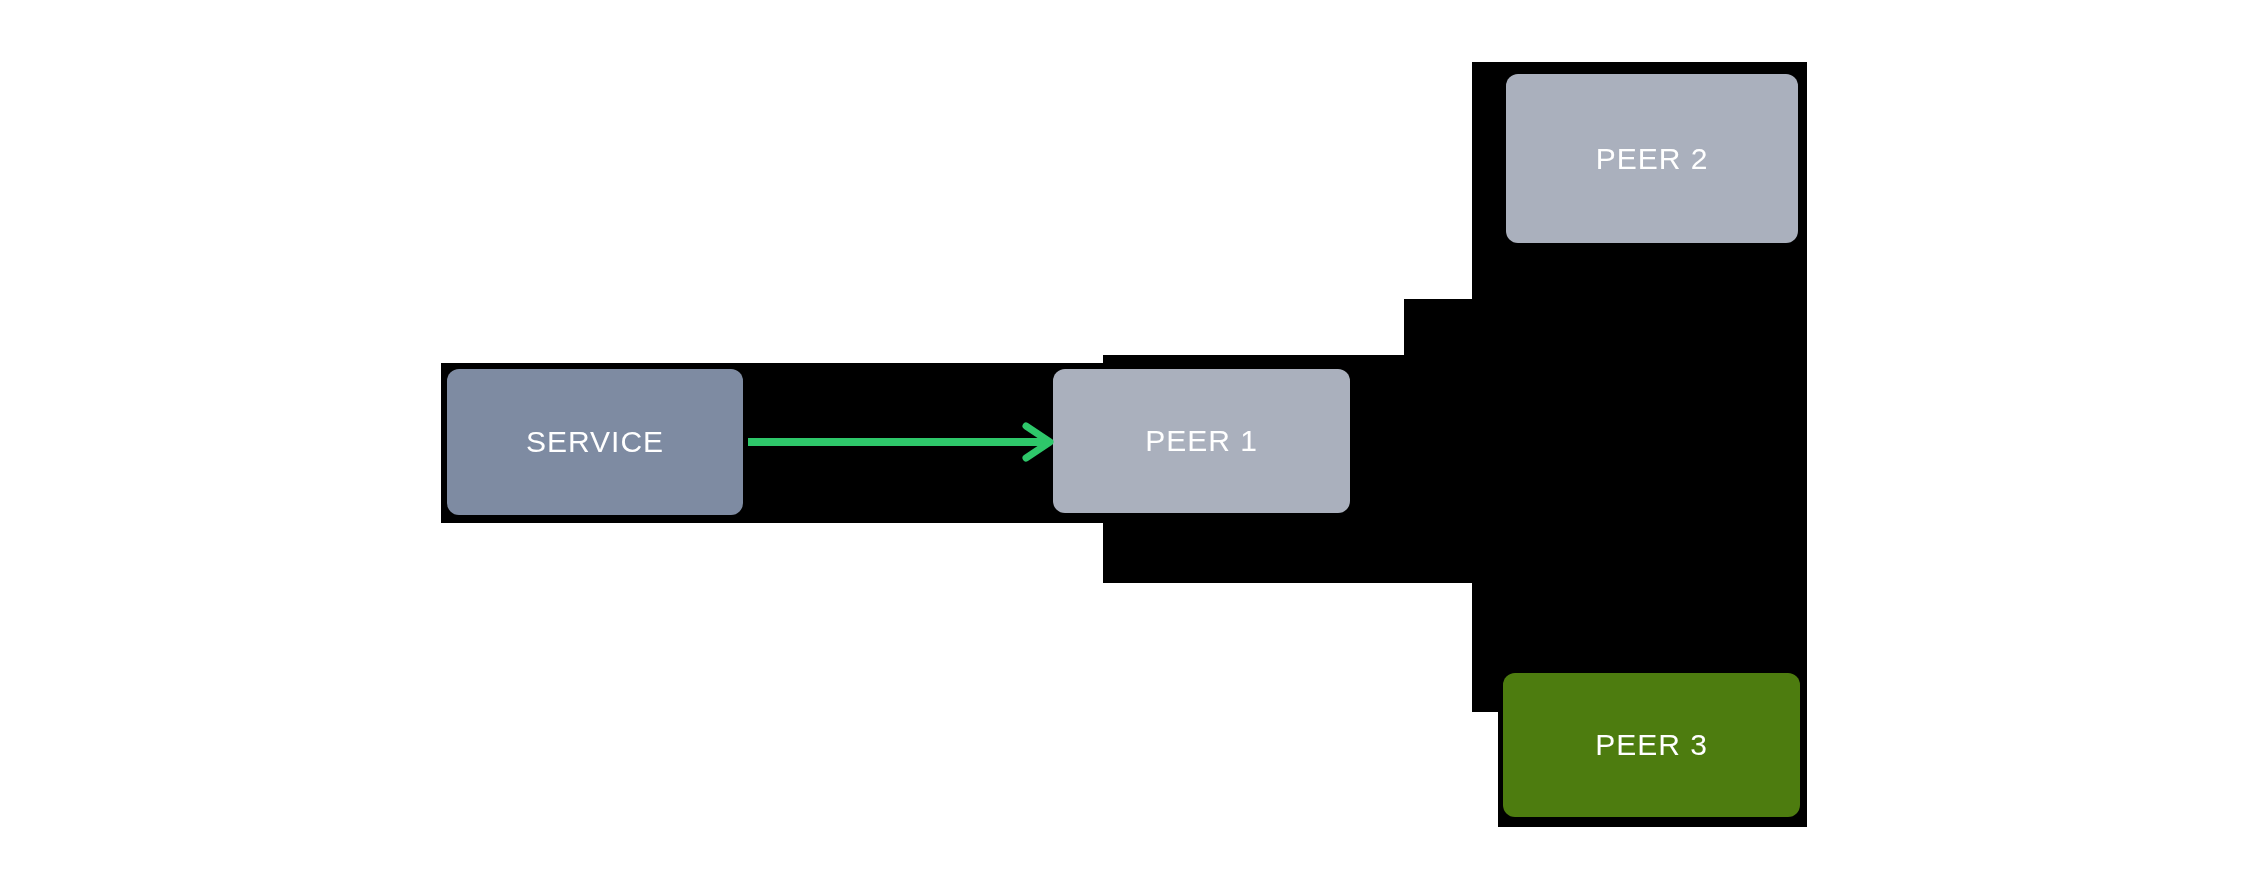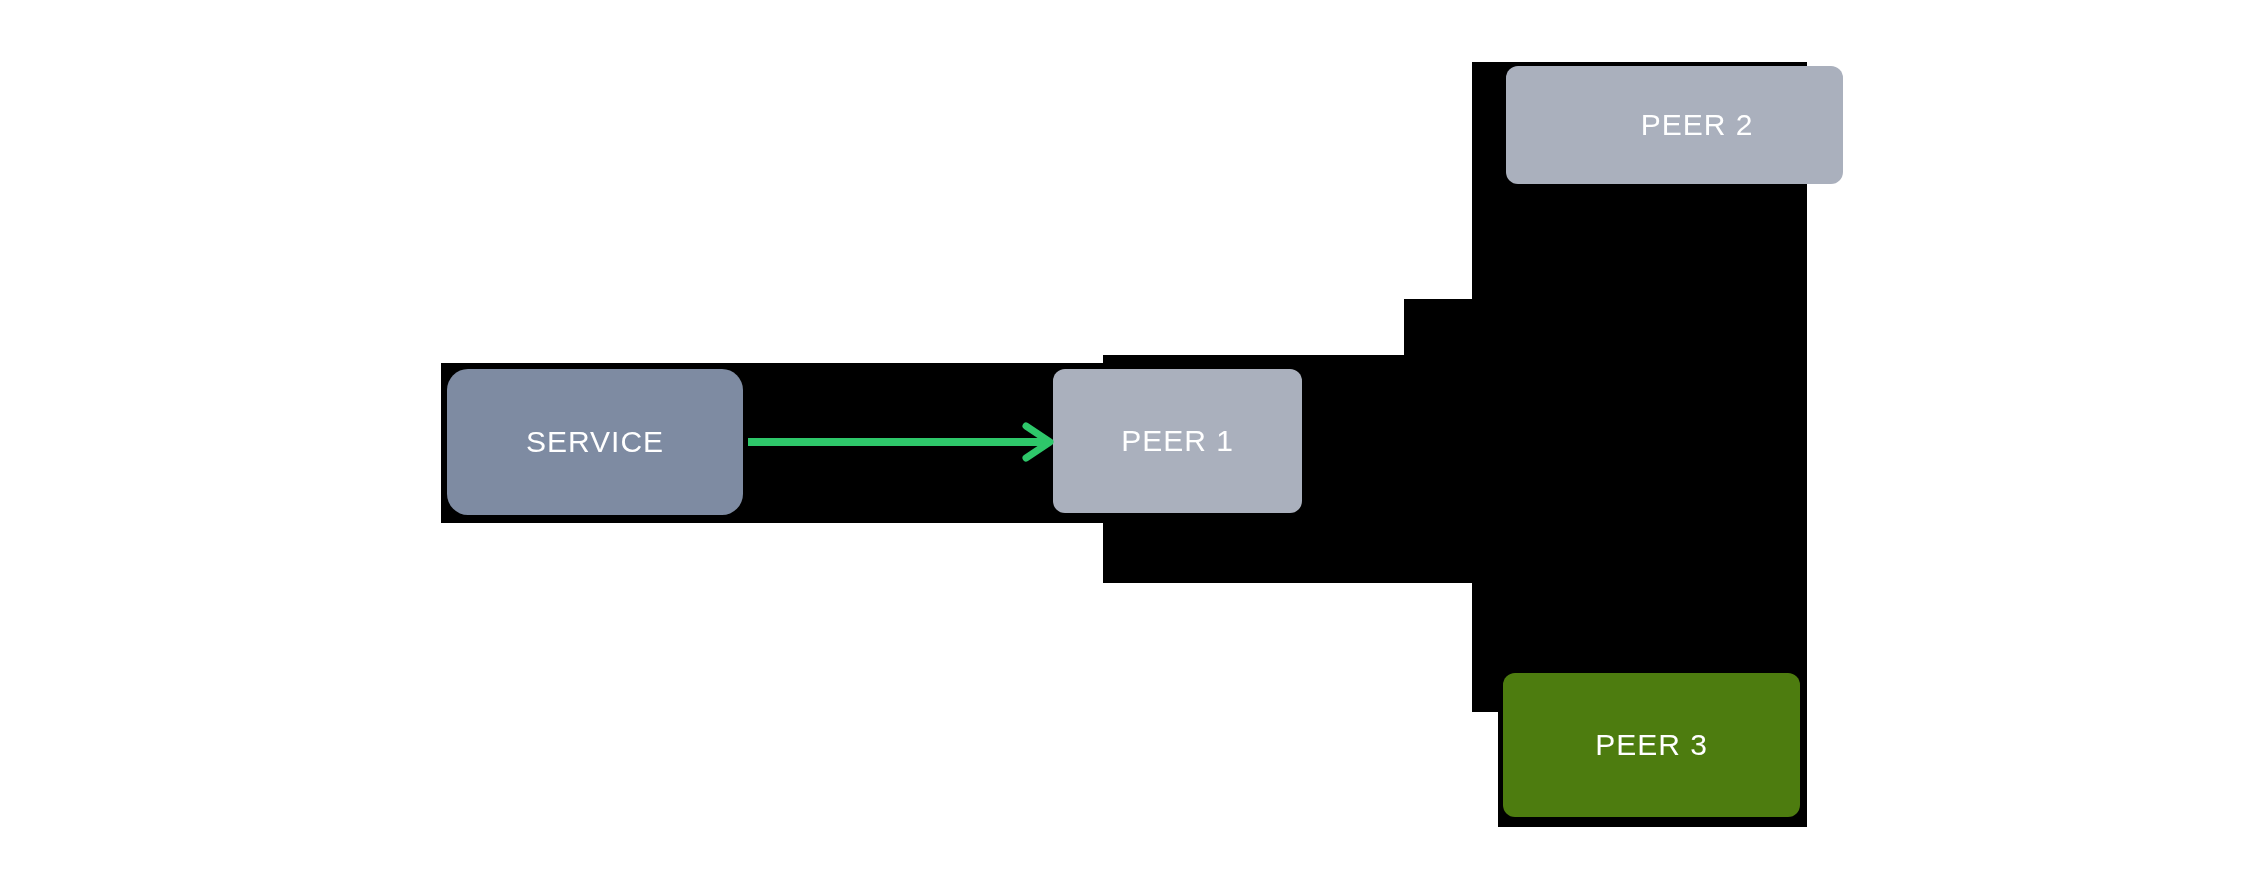--- a/index.html
+++ b/index.html
@@ -34,22 +34,22 @@
     align-items: center;
     justify-content: center;
   }
   .node .label {
     color: #ffffff;
     font-size: 30px;
     letter-spacing: 1px;
     white-space: nowrap;
   }
   .node-service { left: 447px;  top: 369px; width: 296px; height: 146px; }
-  .node-peer1   { left: 1053px; top: 369px; width: 249px; height: 144px; }
-  .node-peer2   { left: 1506px; top: 66px;  width: 292px; height: 118px; padding-left: 45px; }
+  .node-peer1   { left: 1053px; top: 369px; width: 297px; height: 144px; }
+  .node-peer2   { left: 1506px; top: 74px;  width: 292px; height: 169px; }
   .node-peer3   { left: 1503px; top: 673px; width: 297px; height: 144px; }
 
   .arrow-layer {
     position: absolute;
     left: 0;
     top: 0;
     width: 2246px;
     height: 890px;
     pointer-events: none;
   }
@@ -58,21 +58,21 @@
 <body>
 
 <div class="canvas">
 
   <div class="backdrop bd-a"></div>
   <div class="backdrop bd-b"></div>
   <div class="backdrop bd-c"></div>
   <div class="backdrop bd-col"></div>
   <div class="backdrop bd-p3"></div>
 
-  <div class="node node-service" style="background: rgb(126, 139, 162); border-radius: 21px;">
+  <div class="node node-service" style="background: rgb(126, 139, 162);">
     <span class="label">SERVICE</span>
   </div>
 
   <div class="node node-peer1" style="background: rgb(170, 176, 189);">
     <span class="label">PEER 1</span>
   </div>
 
   <div class="node node-peer2" style="background: rgb(170, 176, 189);">
     <span class="label">PEER 2</span>
   </div>

